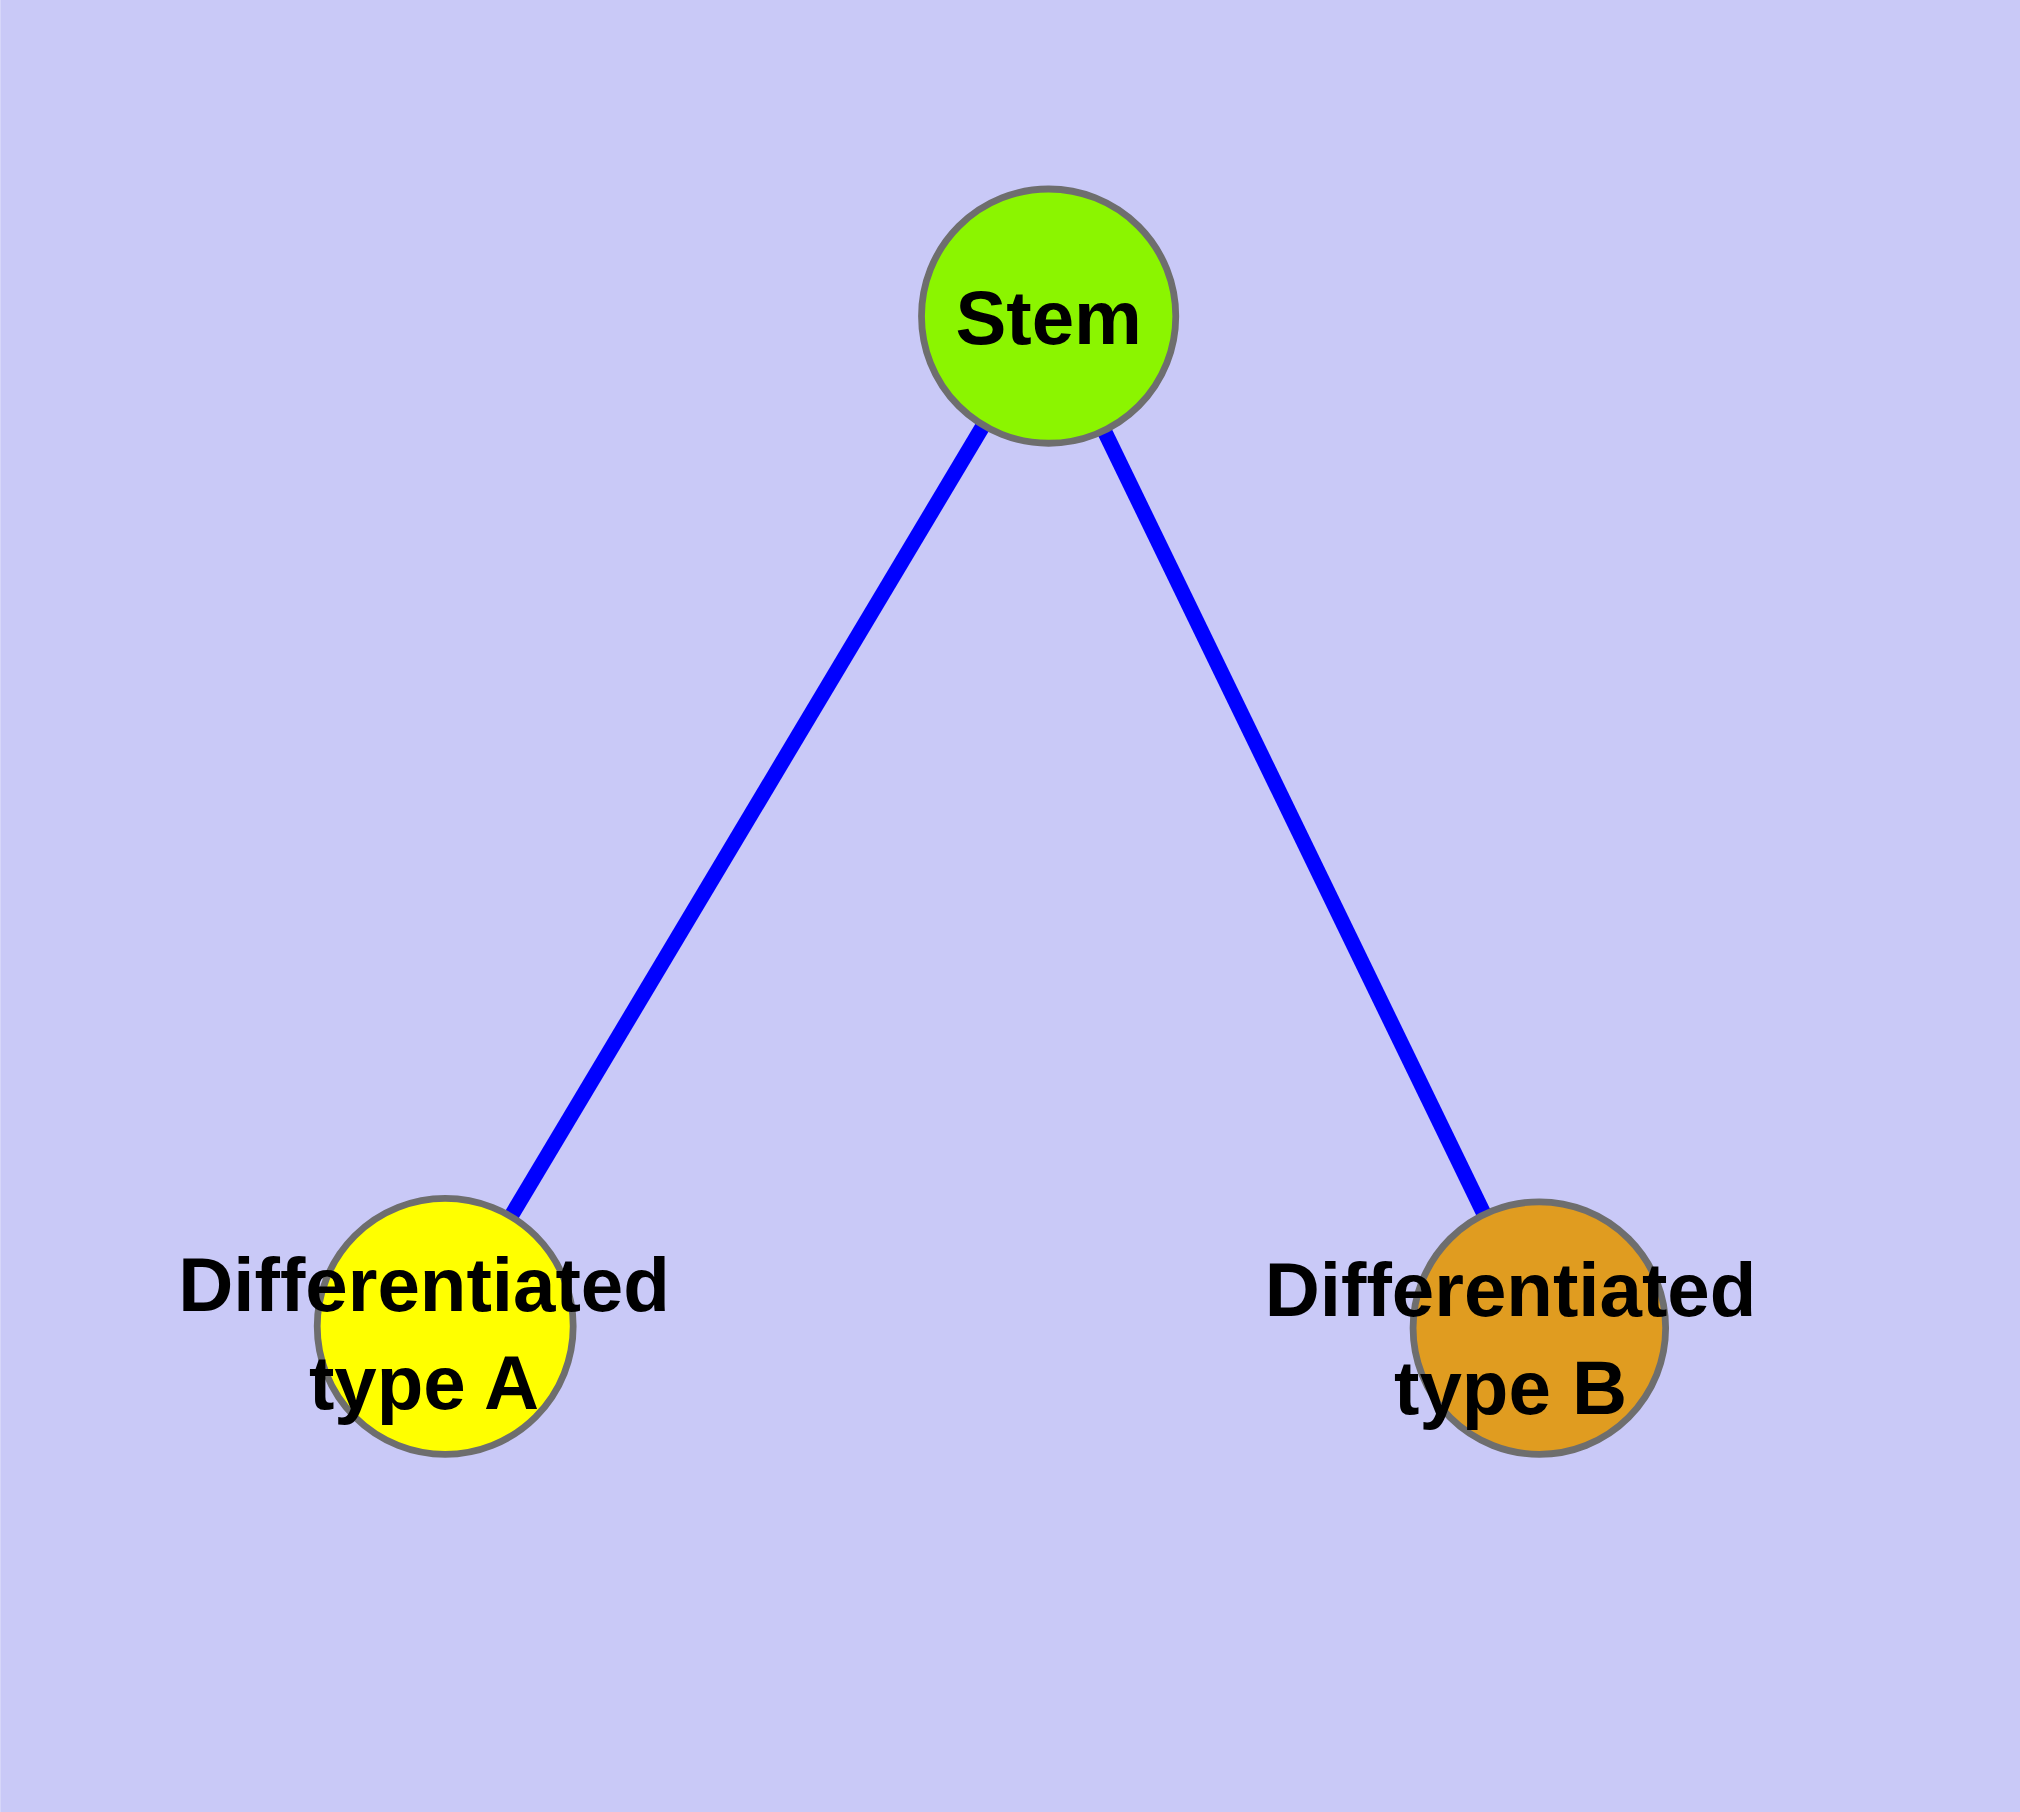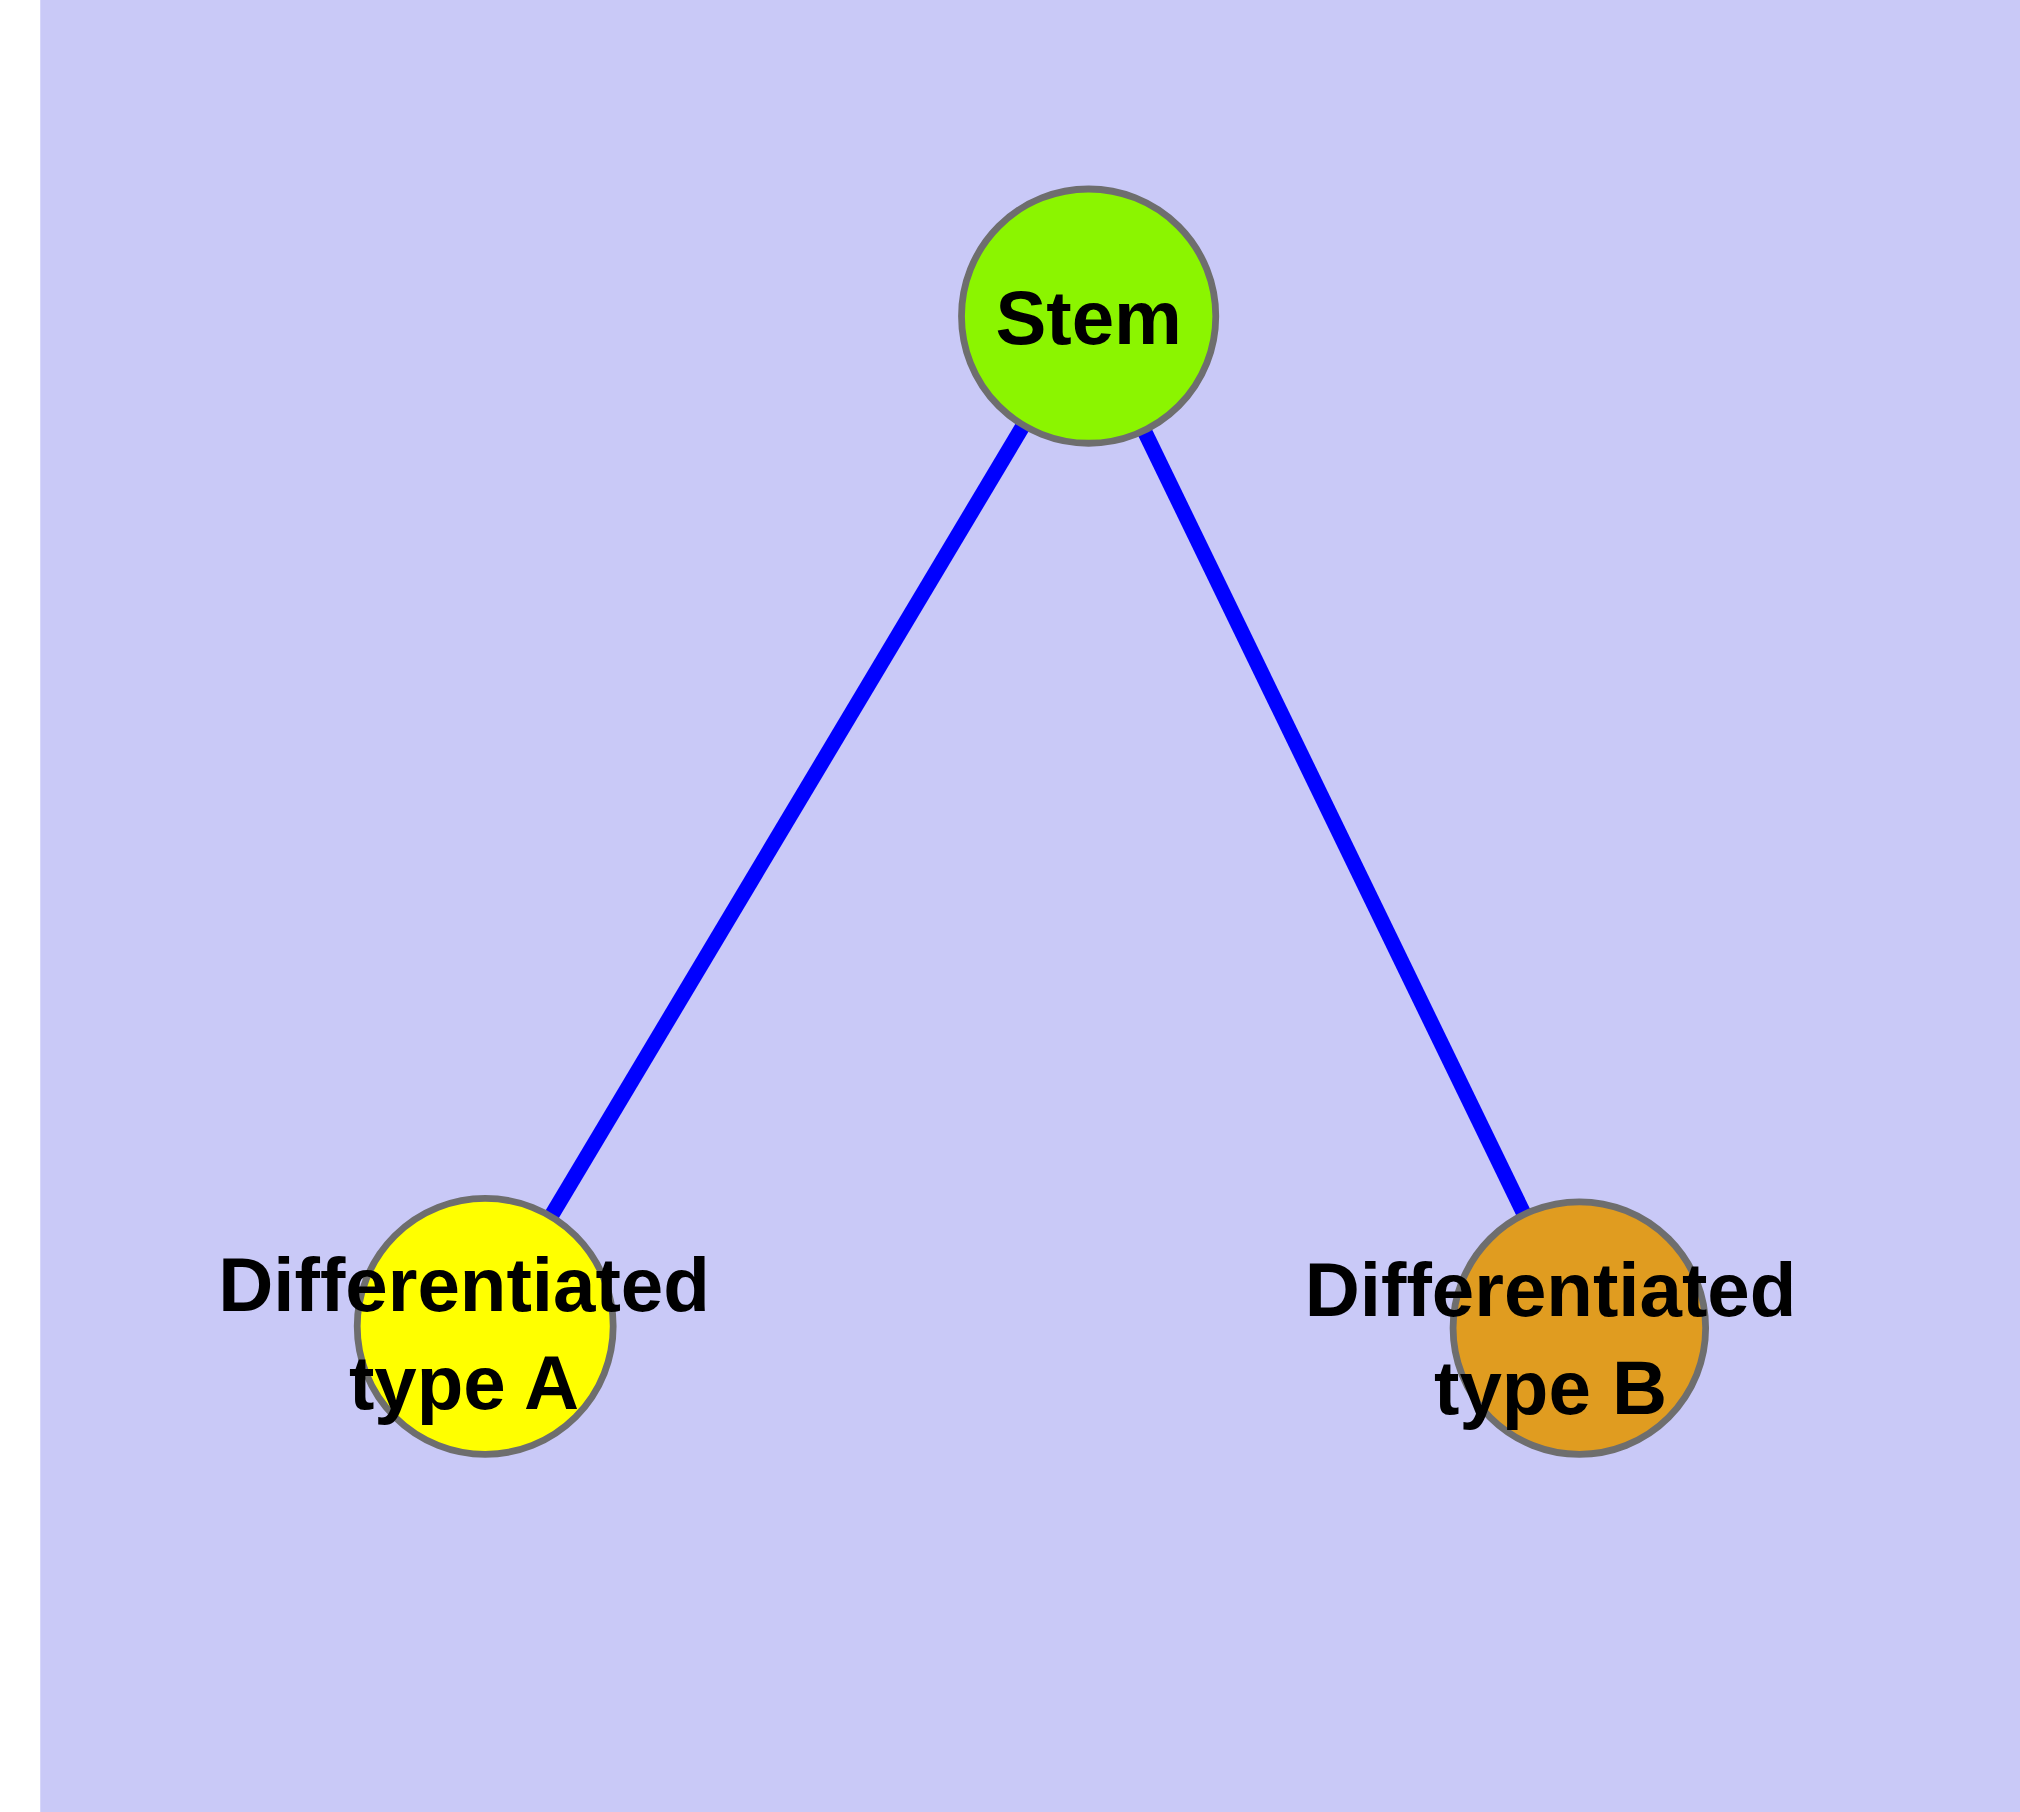--- a/index.html
+++ b/index.html
@@ -9,21 +9,20 @@
   body {
     width: 2021px;
     height: 1812px;
     overflow: hidden;
     font-family: "Liberation Sans", "DejaVu Sans", sans-serif;
   }
   #stage {
     position: relative;
     width: 1961px;
     height: 1812px;
-    padding-left: 40px;
   }
   svg {
     display: block;
     width: 2021px;
     height: 1812px;
   }
   .edge {
     stroke-width: 18px;
     fill: none;
   }

